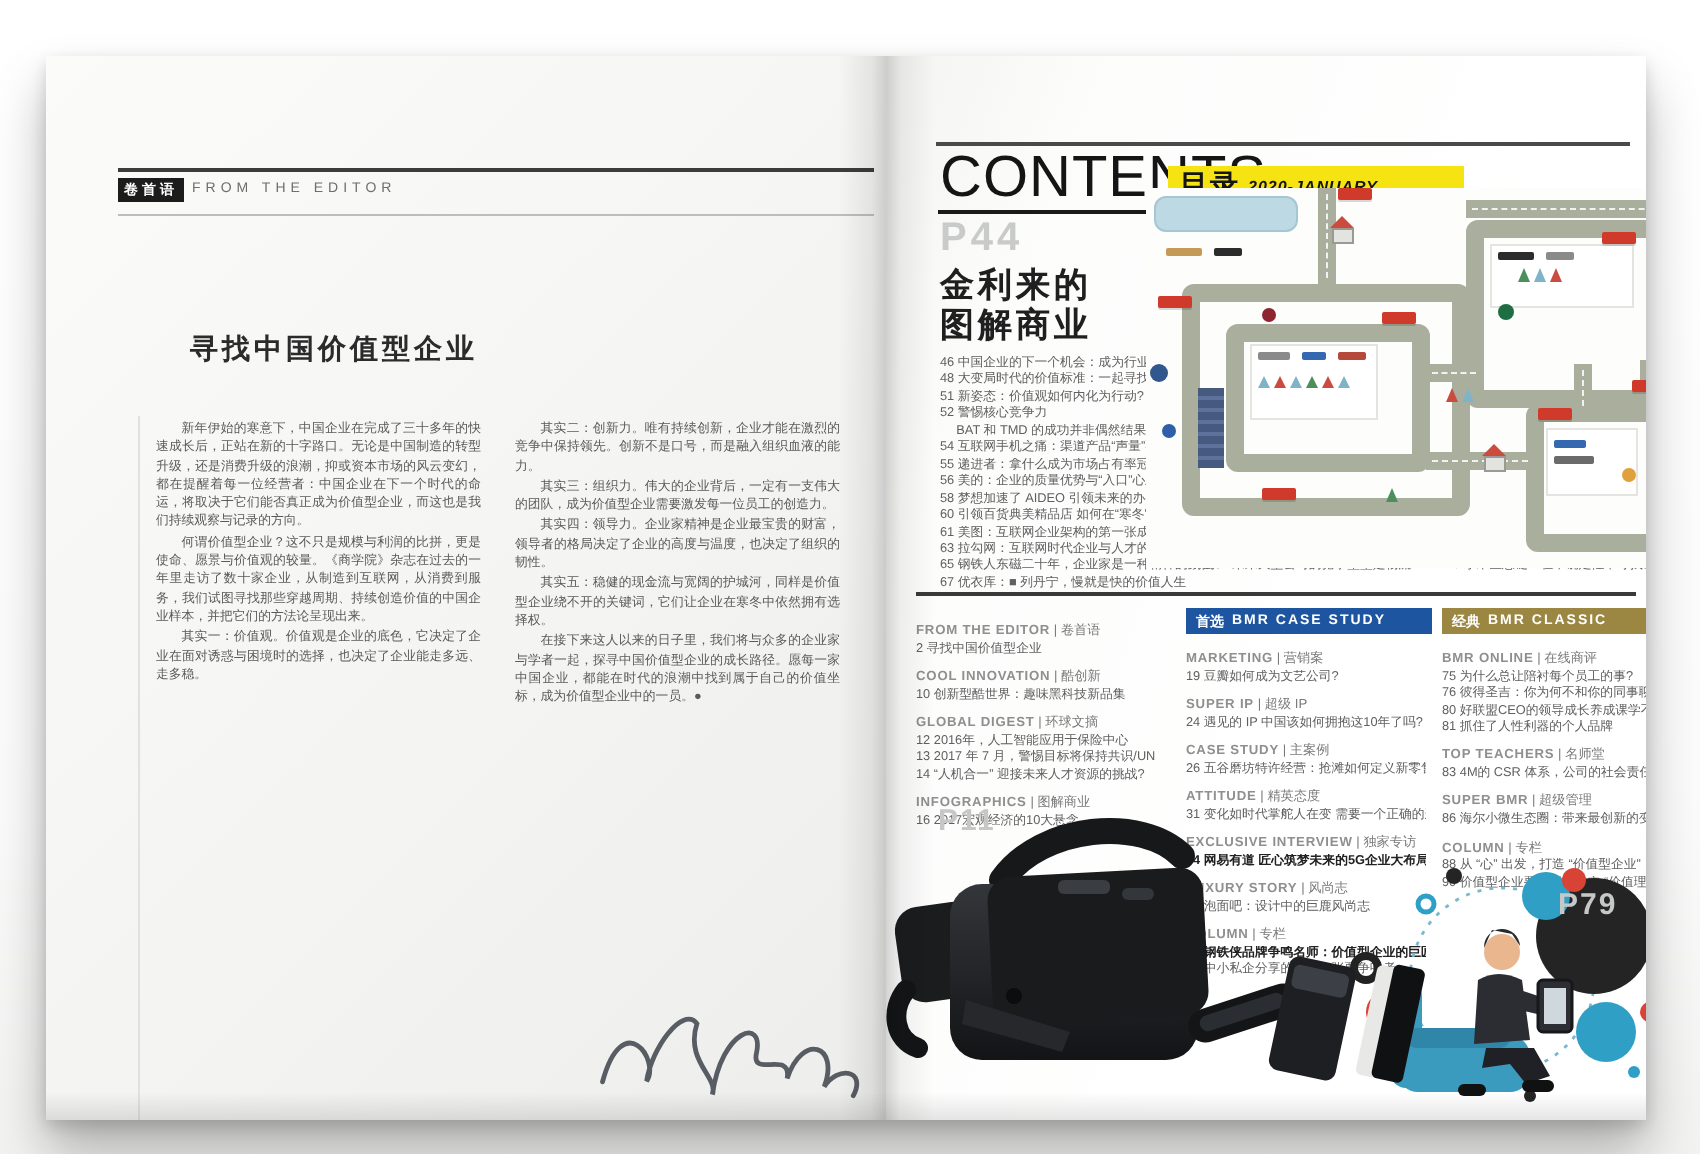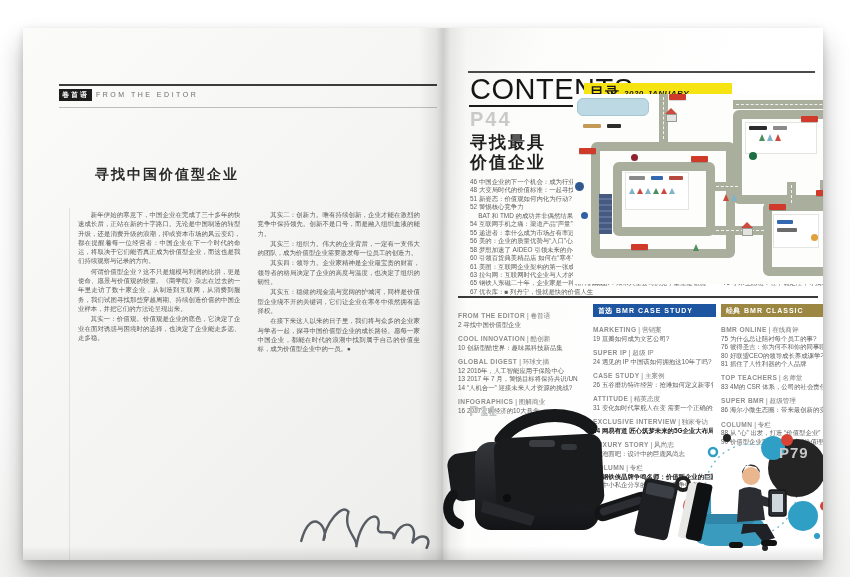--- a/index.html
+++ b/index.html
@@ -126,22 +126,22 @@
   <div class="page page-right">
     <div class="rp-toprule"></div>
     <div class="contents-title">CONTENTS</div>
     <div class="contents-underline"></div>
     <div class="issue-tag">
       <span class="toc-label">目录</span>
       <span class="issue-date">2020-JANUARY</span>
     </div>
 
     <div class="p44 pref">P44</div>
-    <div class="feat-t1">寻找最具</div>
-    <div class="feat-t2">价值企业</div>
+    <div class="feat-t1">金利来的</div>
+    <div class="feat-t2">图解商业</div>
 
     <div class="feature-list">
         <div class="toc-line">46 中国企业的下一个机会：成为行业价值型企业</div>
         <div class="toc-line">48 大变局时代的价值标准：一起寻找行业头部的力量■</div>
         <div class="toc-line">51 新姿态：价值观如何内化为行动?</div>
         <div class="toc-line">52 警惕核心竞争力</div>
         <div class="toc-line">　 BAT 和 TMD 的成功并非偶然结果</div>
         <div class="toc-line">54 互联网手机之痛：渠道产品“声量”不足</div>
         <div class="toc-line">55 递进者：拿什么成为市场占有率冠军</div>
         <div class="toc-line">56 美的：企业的质量优势与“入口”心态</div>

